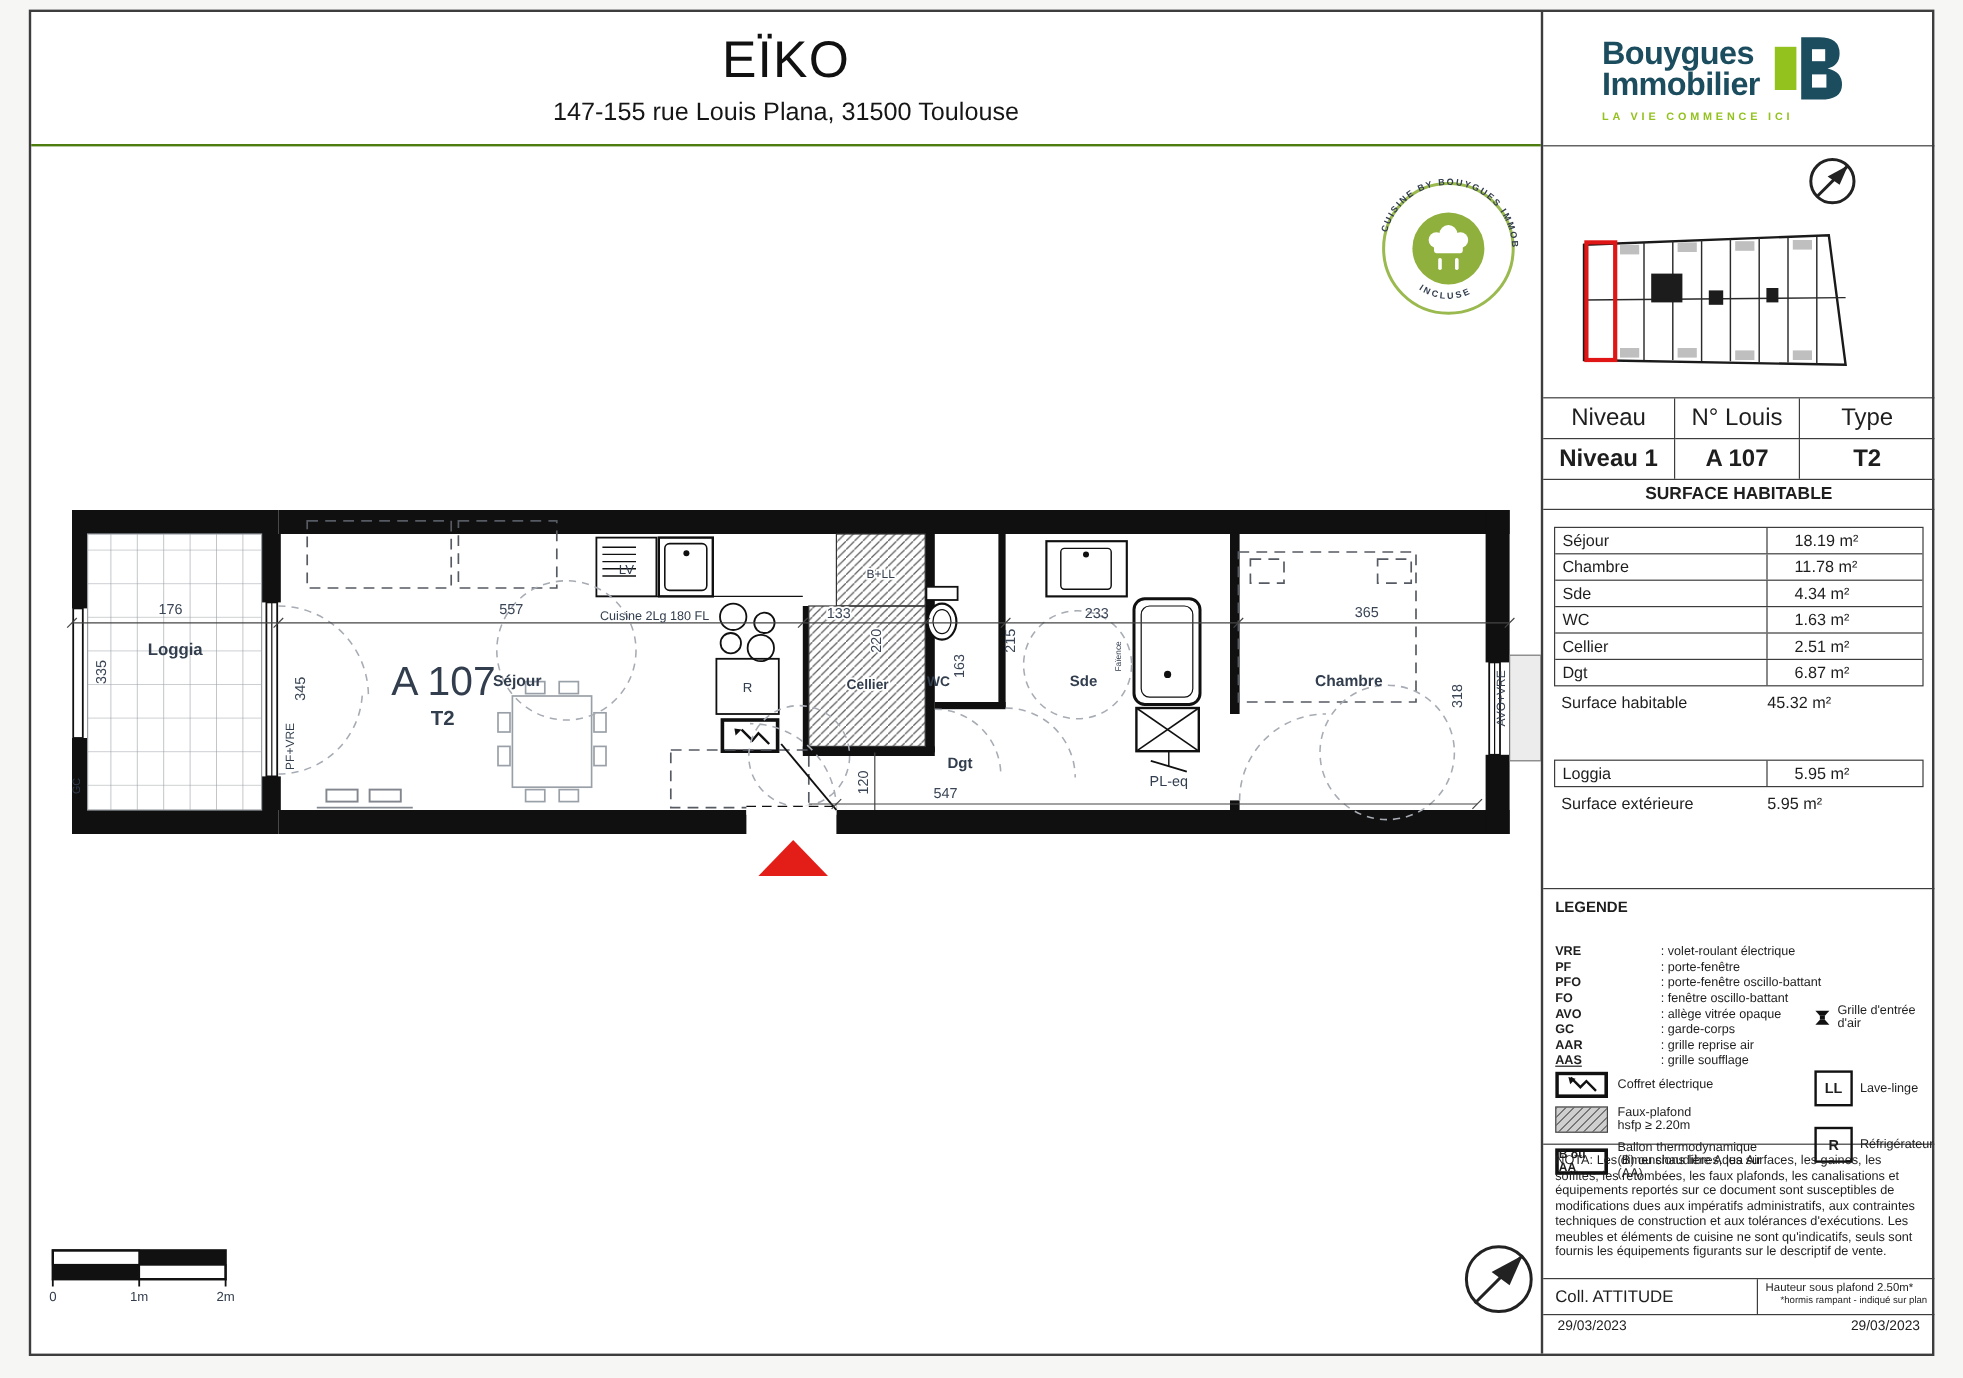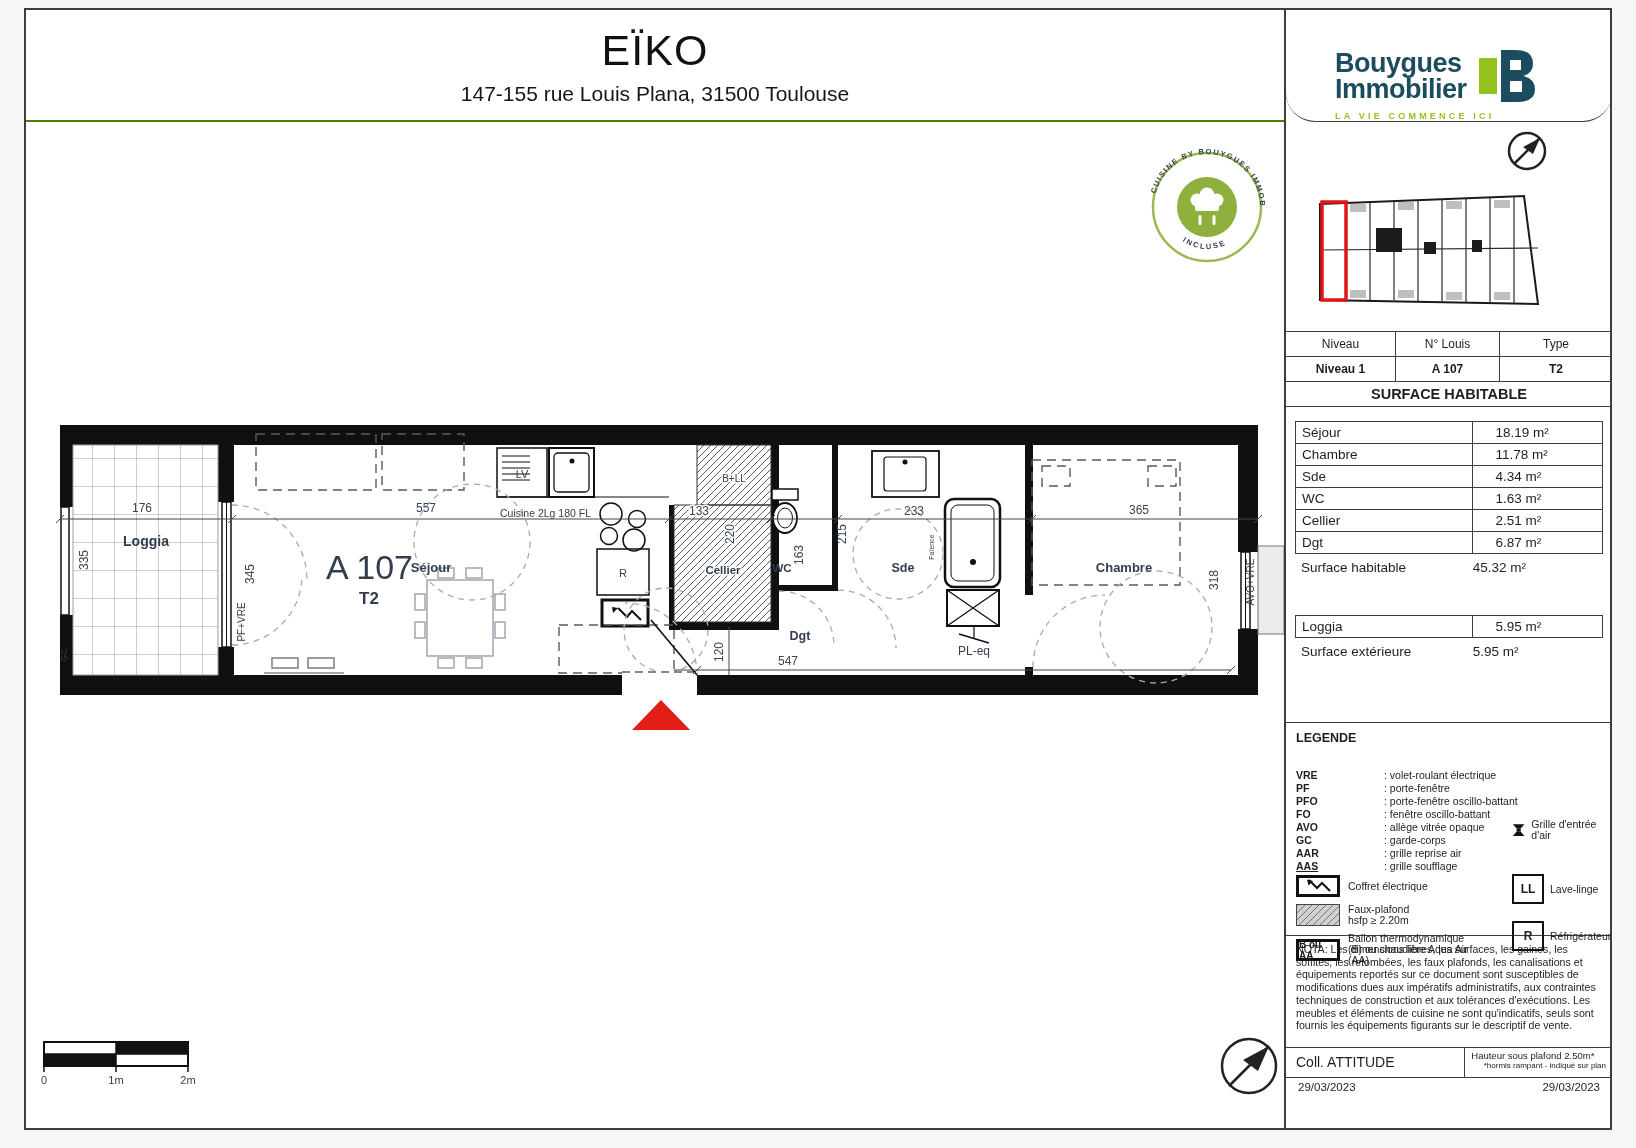--- a/index.html
+++ b/index.html
@@ -9,28 +9,28 @@
   
   .main { position:absolute; left:0; top:0; width:1258px; height:100%; }
   .header { height:112px; border-bottom:2px solid #4d7c0f; text-align:center; }
   .title { font-size:43px; letter-spacing:1px; padding-top:16px; color:#111; }
   .address { font-size:21px; margin-top:7px; color:#161616; }
   .plan-wrap { position:absolute; left:0; top:112px; width:1258px; height:1006px; }
 
   
   .sidebar { position:absolute; left:1258px; top:0; width:328px; height:100%; border-left:2px solid #3d3d3d; font-size:13px; }
   .sb-sec { border-bottom:1.5px solid #3d3d3d; position:relative; }
-  .logo-sec { height:112px; display:flex; align-items:flex-end; justify-content:center;border-radius:29px; }
+  .logo-sec { height:112px; display:flex; align-items:center; justify-content:center; }
   .logo-box { width:228px; }
   .logo-row { display:flex; align-items:center; gap:10px; }
   .logo-words { font-weight:bold; font-size:27px; line-height:0.98; color:#1b4d5f; letter-spacing:-0.5px; }
   .logo-tag { margin-top:7px; font-size:9px; font-weight:bold; letter-spacing:3.2px; color:#93c11e; }
   .keyplan-sec { height:210px; }
   .info-table { display:grid; grid-template-columns:110px 104px 1fr; text-align:center; }
-  .info-table > div { padding:5px 0; border-right:1.5px solid #3d3d3d; font-size:12px; }
+  .info-table > div { padding:5px 0; border-right:1.5px solid #3d3d3d; font-size:20px; }
   .info-table > div:nth-child(3n) { border-right:none; }
   .info-table .hdr { border-bottom:1.5px solid #3d3d3d; }
   .info-table .val { font-weight:bold; }
   .surf-title { text-align:center; font-weight:bold; font-size:14.5px; padding:4px 0; }
   .surf-sec { height:316px; padding:14px 9px 0 9px; }
   .mini-table { border:1.5px solid #3d3d3d; }
   .mini-row { display:flex; border-bottom:1.5px solid #3d3d3d; }
   .mini-row:last-child { border-bottom:none; }
   .mini-row .c1 { width:58%; padding:3px 6px; border-right:1.5px solid #3d3d3d; font-size:13.5px; }
   .mini-row .c2 { flex:1; padding:3px 22px; font-size:13.5px; }

